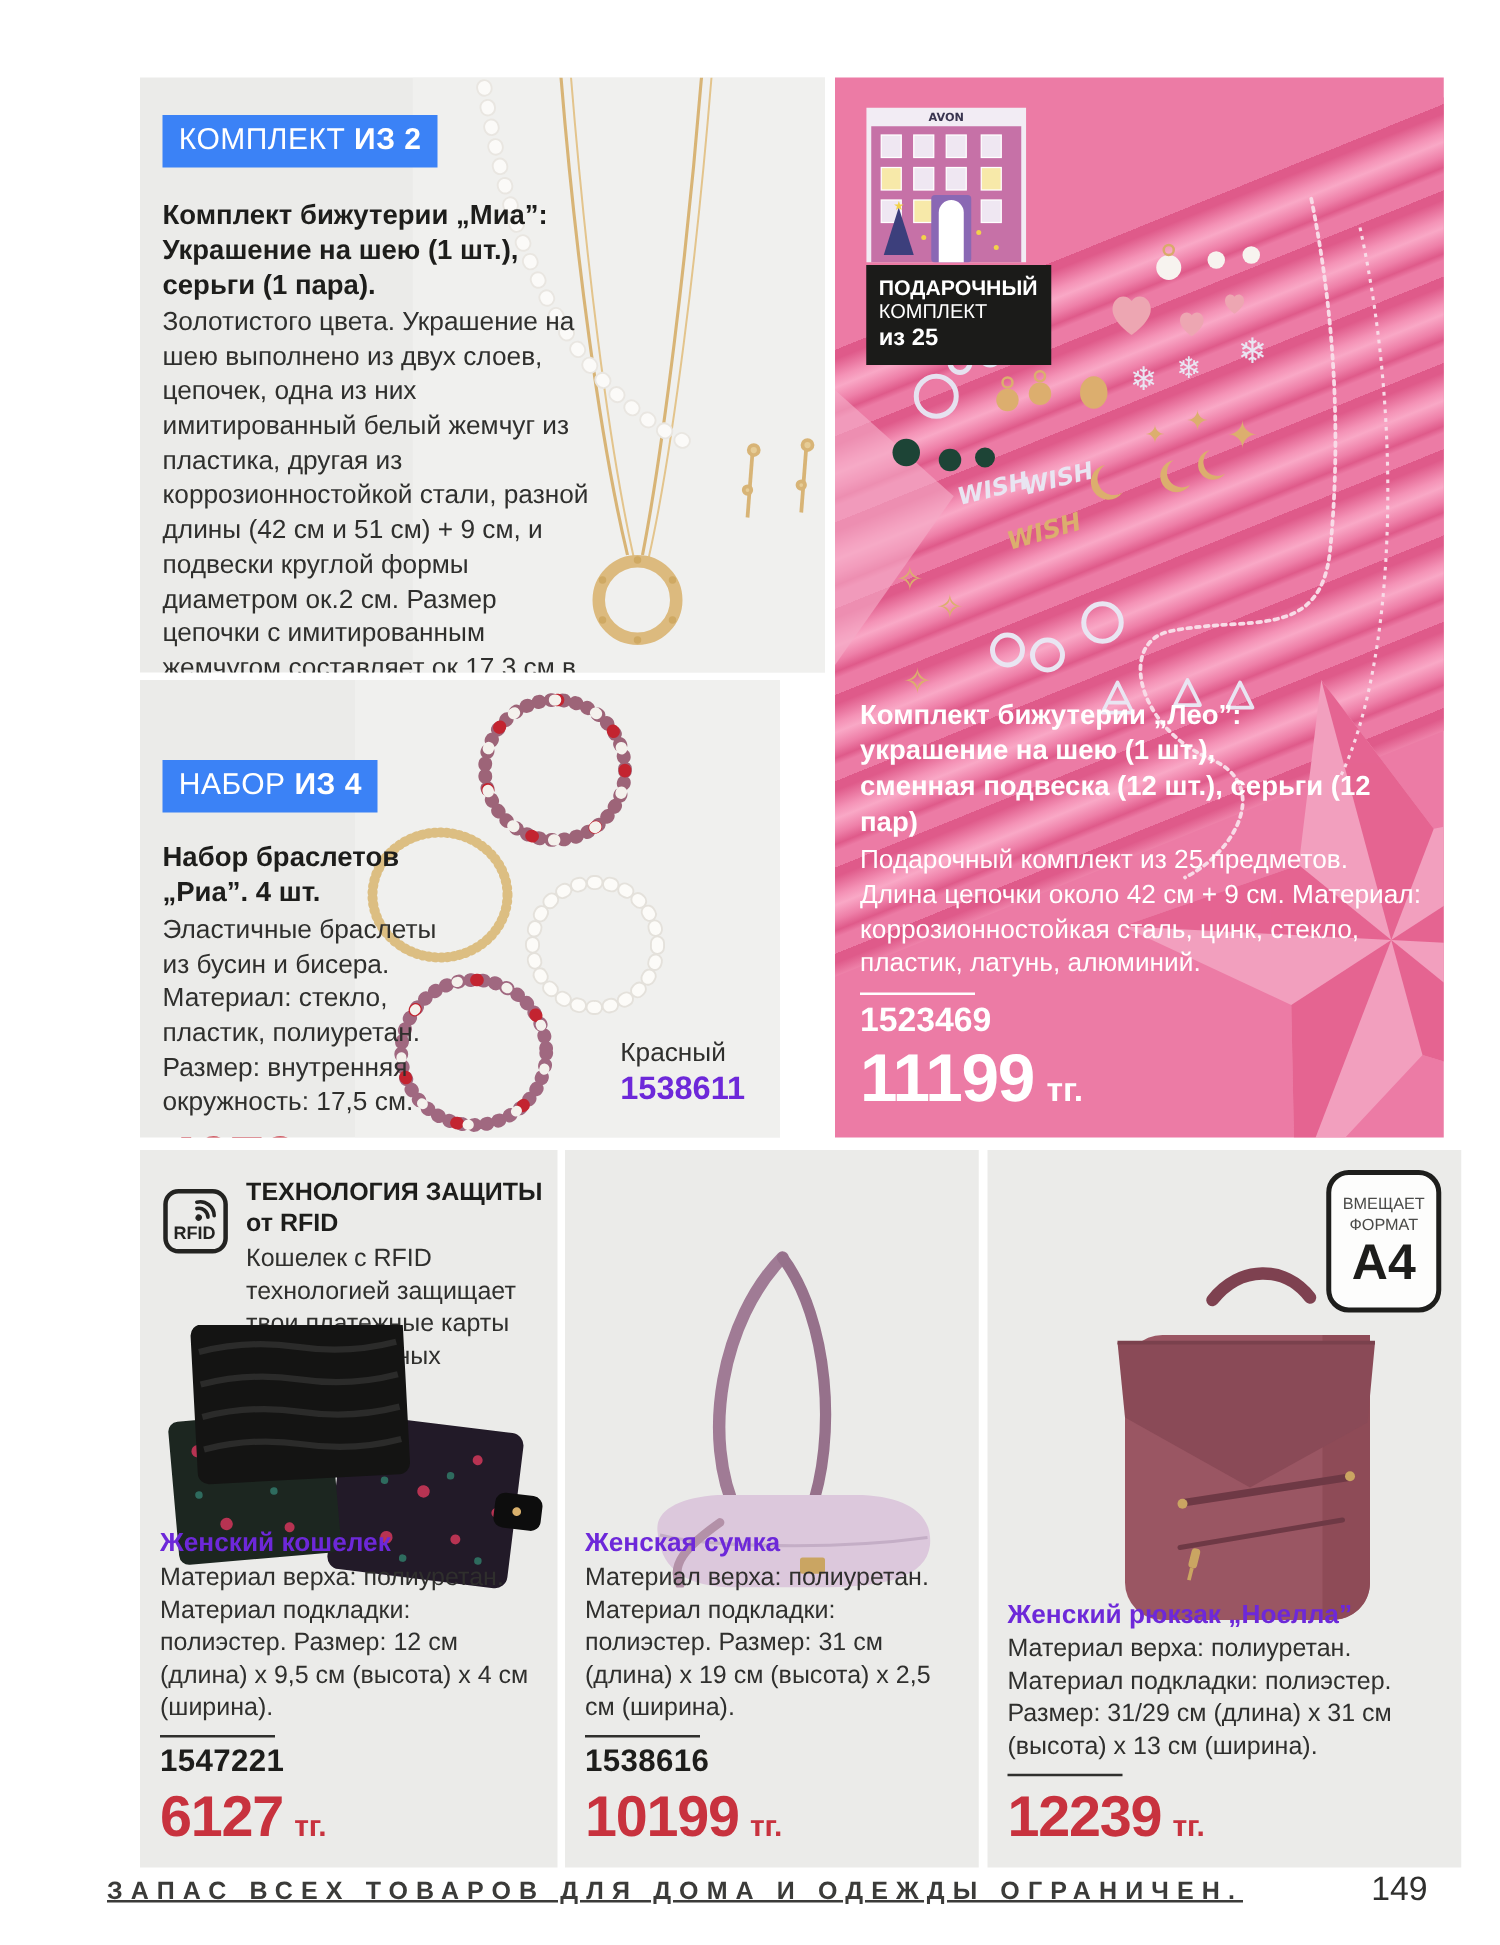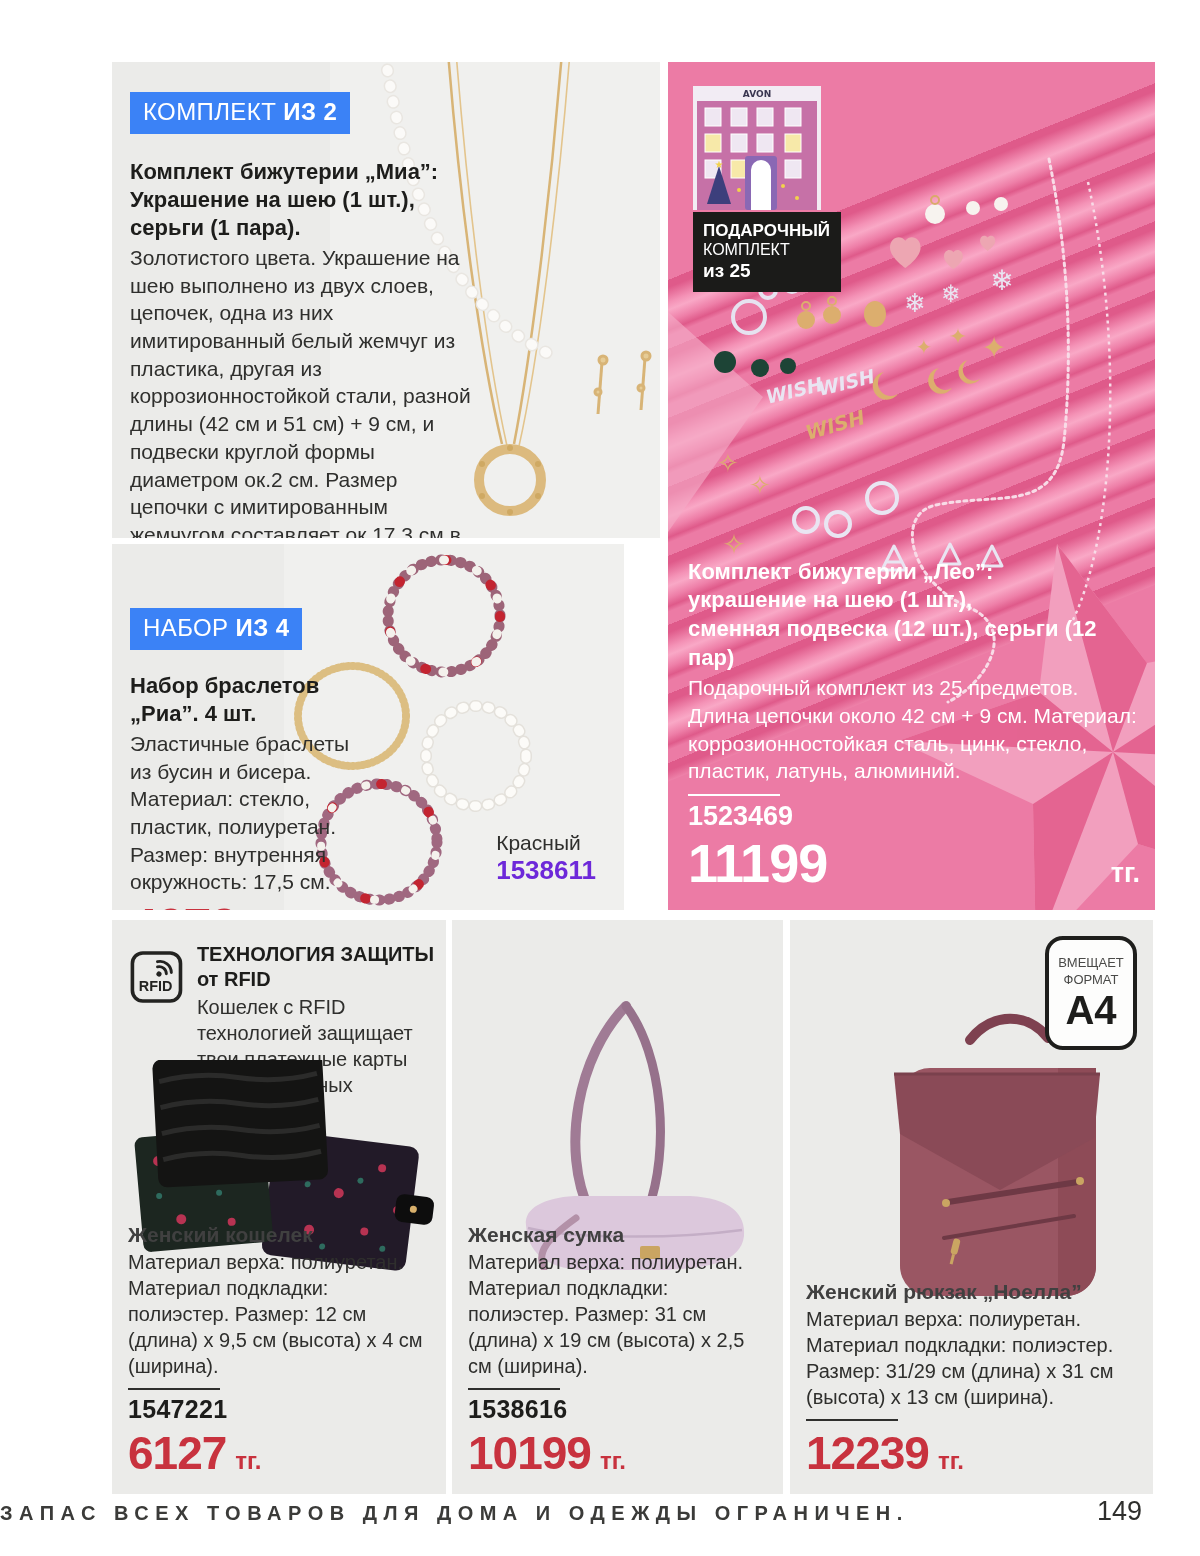--- a/index.html
+++ b/index.html
@@ -52,51 +52,51 @@
   .gift-badge{position:absolute;left:25px;top:150px;width:128px;background:#1b1b19;
      color:#fff;padding:9px 10px 10px;line-height:1.18;}
   .gift-badge .l1{font-size:17px;font-weight:700;display:block;}
   .gift-badge .l2{font-size:16px;font-weight:400;display:block;}
   .gift-badge .l3{font-size:19px;font-weight:700;display:block;}
   #panel-leo .txt{position:absolute;left:20px;bottom:16px;width:452px;z-index:5;}
   .leo-title{font-weight:700;font-size:22px;line-height:1.3;white-space:pre-line;}
   .leo-body{font-size:21px;line-height:1.32;margin-top:2px;}
   #panel-leo .rule{border-color:#fff;margin:9px 0 5px;}
   .leo-code{font-size:27px;font-weight:700;}
-  .leo-price{display:flex;align-items:baseline;gap:10px;font-weight:700;justify-content:space-between;}
+  .leo-price{display:flex;align-items:baseline;gap:10px;font-weight:700;}
   .leo-price .num{font-size:54px;letter-spacing:-1px;}
   .leo-price .unit{font-size:27px;}
 
   
   #panel-wallet{left:112px;top:920px;width:334px;height:574px;}
   #panel-bag{left:452px;top:920px;width:331px;height:574px;}
-  #panel-backpack{left:790px;top:920px;width:363px;height:574px;}
+  #panel-backpack{left:790px;top:920px;width:363px;height:574px;padding-left:16px;}
   .sm-txt{position:absolute;left:16px;bottom:14px;right:14px;}
-  .sm-title{font-weight:700;font-size:21px;color:#404040;line-height:1.25;}
+  .sm-title{font-weight:700;font-size:21px;color:#6d28d9;line-height:1.25;}
   .sm-body{font-size:20px;line-height:1.3;color:#2f2f2d;margin-top:1px;}
   .sm-txt .rule{margin:9px 0 5px;}
   .sm-txt .code{font-size:25px;}
   .sm-txt .price .num{font-size:46px;}
   .sm-txt .price .unit{font-size:24px;}
 
   
   .rfid-row{position:absolute;left:18px;top:22px;right:10px;display:flex;gap:14px;}
   .rfid-head{font-weight:700;font-size:20px;color:#1d1d1b;line-height:1.25;}
   .rfid-body{font-size:20px;line-height:1.3;color:#2f2f2d;margin-top:2px;width:218px;}
 
   
   .a4-badge{position:absolute;right:16px;top:16px;width:84px;height:106px;background:#fdfdfc;
      border:4px solid #1e1e1c;border-radius:18px;display:flex;flex-direction:column;
      align-items:center;justify-content:center;color:#4a4a48;z-index:4;}
   .a4-badge .s{font-size:13px;line-height:1.3;}
   .a4-badge .big{font-size:40px;font-weight:700;color:#1d1d1b;line-height:1.05;}
 
   
-  .footer-note{position:absolute;left:0;top:1502px;width:1080px;text-align:left;
-     font-weight:700;font-size:20px;letter-spacing:6.5px;color:#3b3b39;}
+  .footer-note{position:absolute;left:0;top:1502px;width:1080px;text-align:center;
+     font-weight:700;font-size:20px;letter-spacing:6.5px;color:#3b3b39;text-decoration:underline;}
   .page-num{position:absolute;right:58px;top:1496px;font-size:27px;color:#2f2f2d;}
 </style>
 </head>
 <body>
 
 <section class="panel" id="panel-mia">
   <svg class="photo" width="330" height="476" viewBox="0 0 330 476">
     <rect x="0" y="0" width="330" height="476" fill="#f0f0ee"></rect>
     <path d="M118,-10 C130,140 150,290 172,382" stroke="#d8b476" stroke-width="2.5" fill="none"></path>
     <path d="M126,-10 C138,140 156,290 177,384" stroke="#e3c48c" stroke-width="1.6" fill="none"></path>

